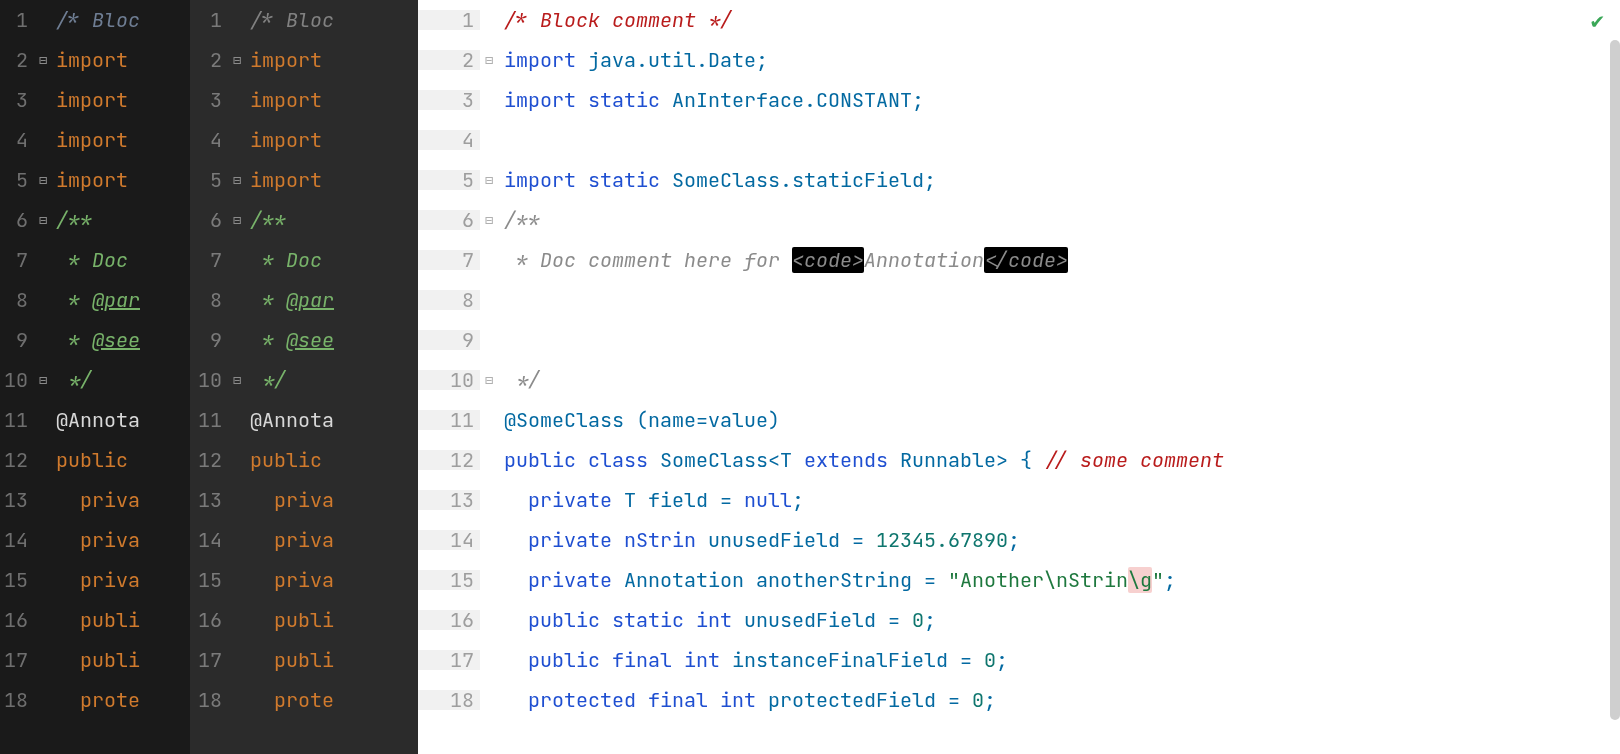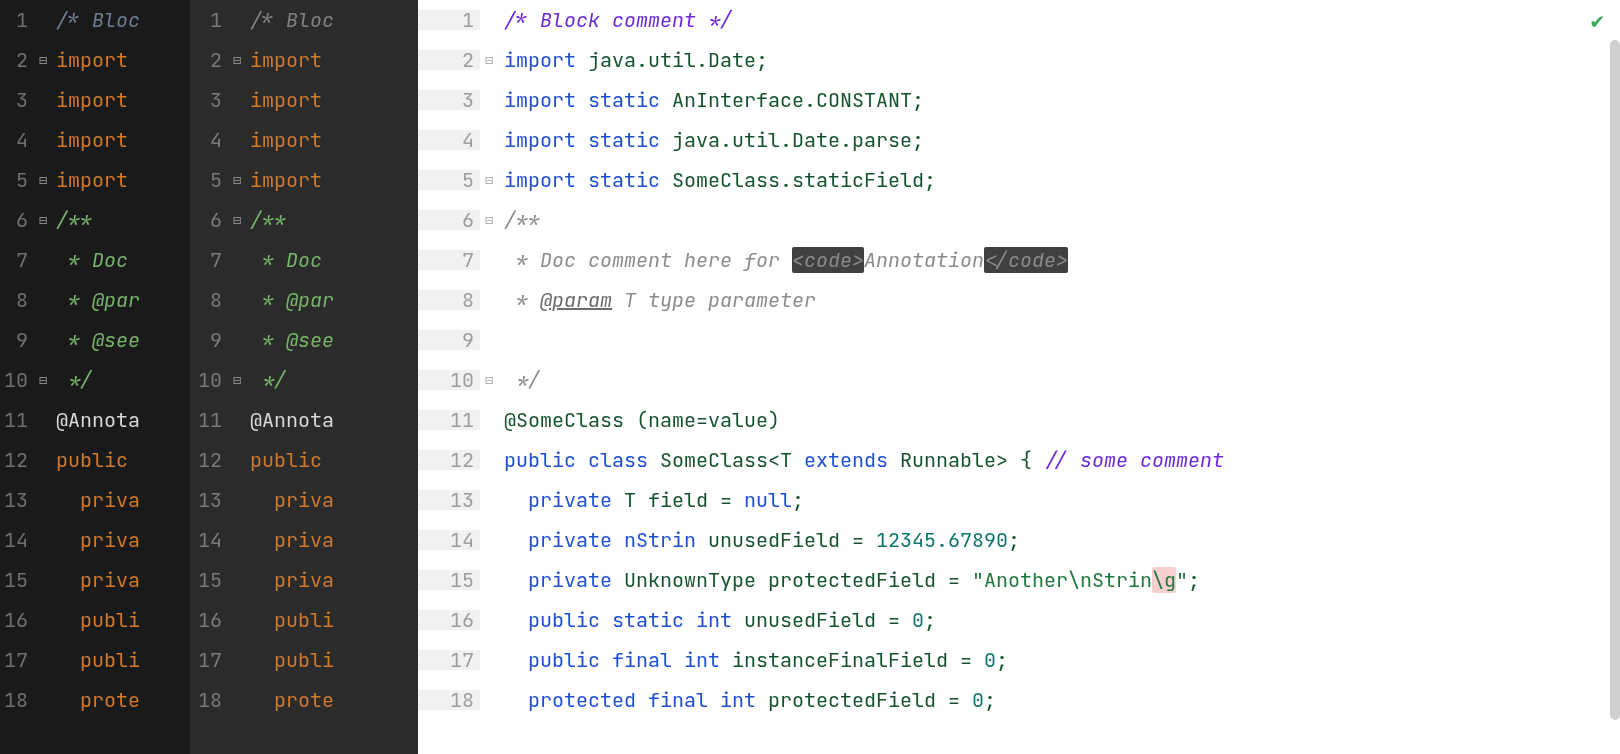--- a/index.html
+++ b/index.html
@@ -19,31 +19,31 @@
   .light .fold{color:#b0b0b0;}
   .code{flex:0 0 auto;padding-left:4px;}
   .light .code{padding-left:6px;}
   .col.dark1{flex:0 0 190px;}
   .col.dark2{flex:0 0 228px;}
   
   .d-cmt{color:#6f7e94;font-style:italic;}
   .dark2 .d-cmt{color:#818181;font-style:italic;}
   .d-kw{color:#d07a2d;}
   .d-doc{color:#78b36a;font-style:italic;}
-  .d-tag{color:#78b36a;font-style:italic;}
+  .d-tag{color:#78b36a;font-style:italic;text-decoration:underline;}
   .d-anno{color:#d8d8d8;}
   
-  .l-cmt{color:#6d28d9;font-style:italic;}
+  .l-cmt{color:#b91c1c;font-style:italic;}
   .l-kw{color:#1f4fd1;}
-  .l-plain{color:#14532d;}
+  .l-plain{color:#0369a1;}
   .l-doc{color:#8b8b8b;font-style:italic;}
   .l-tag{color:#6b6b6b;font-style:italic;text-decoration:underline;}
   .l-num{color:#0f766e;}
   .l-str{color:#1e783e;}
-  .l-hi{background:#404040;border-radius:2px;}
+  .l-hi{background:#000000;border-radius:2px;}
   .l-bad{background:#f7d0cf;border-radius:2px;}
   .check{position:absolute;top:10px;right:16px;color:#3aa757;font-size:22px;}
   .scrollbar{position:absolute;right:0;top:40px;width:10px;height:680px;background:#cfcfcf;border-radius:6px;}
 </style>
 </head>
 <body>
 
 <div class="editor">
 
   <div class="col dark1" id="col-dark1">
@@ -83,32 +83,32 @@
       <div class="line"><div class="gut">14</div><div class="fold"></div><div class="code">  <span class="d-kw">priva</span></div></div>
       <div class="line"><div class="gut">15</div><div class="fold"></div><div class="code">  <span class="d-kw">priva</span></div></div>
       <div class="line"><div class="gut">16</div><div class="fold"></div><div class="code">  <span class="d-kw">publi</span></div></div>
       <div class="line"><div class="gut">17</div><div class="fold"></div><div class="code">  <span class="d-kw">publi</span></div></div>
       <div class="line"><div class="gut">18</div><div class="fold"></div><div class="code">  <span class="d-kw">prote</span></div></div>
     </div>
   <div class="col light" id="col-light">
       <div class="line"><div class="gut">1</div><div class="fold"></div><div class="code"><span class="l-cmt">/* Block comment */</span></div></div>
       <div class="line"><div class="gut">2</div><div class="fold">⊟</div><div class="code"><span class="l-kw">import</span> <span class="l-plain">java.util.Date;</span></div></div>
       <div class="line"><div class="gut">3</div><div class="fold"></div><div class="code"><span class="l-kw">import</span> <span class="l-kw">static</span> <span class="l-plain">AnInterface.CONSTANT;</span></div></div>
-      <div class="line"><div class="gut">4</div><div class="fold"></div><div class="code"><span class="l-kw">import</span> <span class="l-kw">static</span> <span class="l-plain">java.util.Date.parse;</span></div></div>
+      <div class="line"><div class="gut">4</div><div class="fold"></div></div>
       <div class="line"><div class="gut">5</div><div class="fold">⊟</div><div class="code"><span class="l-kw">import</span> <span class="l-kw">static</span> <span class="l-plain">SomeClass.staticField;</span></div></div>
       <div class="line"><div class="gut">6</div><div class="fold">⊟</div><div class="code"><span class="l-doc">/**</span></div></div>
       <div class="line"><div class="gut">7</div><div class="fold"></div><div class="code"><span class="l-doc"> * Doc comment here for </span><span class="l-doc l-hi">&lt;code&gt;</span><span class="l-doc">Annotation</span><span class="l-doc l-hi">&lt;/code&gt;</span></div></div>
-      <div class="line"><div class="gut">8</div><div class="fold"></div><div class="code"><span class="l-doc"> * </span><span class="l-tag">@param</span><span class="l-doc"> T type parameter</span></div></div>
+      <div class="line"><div class="gut">8</div><div class="fold"></div></div>
       <div class="line"><div class="gut">9</div><div class="fold"></div></div>
       <div class="line"><div class="gut">10</div><div class="fold">⊟</div><div class="code"><span class="l-doc"> */</span></div></div>
       <div class="line"><div class="gut">11</div><div class="fold"></div><div class="code"><span class="l-plain">@SomeClass (name=value)</span></div></div>
       <div class="line"><div class="gut">12</div><div class="fold"></div><div class="code"><span class="l-kw">public</span> <span class="l-kw">class</span> <span class="l-plain">SomeClass&lt;T </span><span class="l-kw">extends</span><span class="l-plain"> Runnable&gt; { </span><span class="l-cmt">// some comment</span></div></div>
       <div class="line"><div class="gut">13</div><div class="fold"></div><div class="code">  <span class="l-kw">private</span> <span class="l-plain">T field = </span><span class="l-kw">null</span><span class="l-plain">;</span></div></div>
       <div class="line"><div class="gut">14</div><div class="fold"></div><div class="code">  <span class="l-kw">private</span> <span class="l-kw">nStrin</span> <span class="l-plain">unusedField = </span><span class="l-num">12345.67890</span><span class="l-plain">;</span></div></div>
-      <div class="line"><div class="gut">15</div><div class="fold"></div><div class="code">  <span class="l-kw">private</span> <span class="l-plain">UnknownType protectedField = </span><span class="l-str">"Another\nStrin</span><span class="l-str l-bad">\g</span><span class="l-str">"</span><span class="l-plain">;</span></div></div>
+      <div class="line"><div class="gut">15</div><div class="fold"></div><div class="code">  <span class="l-kw">private</span> <span class="l-plain">Annotation anotherString = </span><span class="l-str">"Another\nStrin</span><span class="l-str l-bad">\g</span><span class="l-str">"</span><span class="l-plain">;</span></div></div>
       <div class="line"><div class="gut">16</div><div class="fold"></div><div class="code">  <span class="l-kw">public</span> <span class="l-kw">static</span> <span class="l-kw">int</span> <span class="l-plain">unusedField = </span><span class="l-num">0</span><span class="l-plain">;</span></div></div>
       <div class="line"><div class="gut">17</div><div class="fold"></div><div class="code">  <span class="l-kw">public</span> <span class="l-kw">final</span> <span class="l-kw">int</span> <span class="l-plain">instanceFinalField = </span><span class="l-num">0</span><span class="l-plain">;</span></div></div>
       <div class="line"><div class="gut">18</div><div class="fold"></div><div class="code">  <span class="l-kw">protected</span> <span class="l-kw">final</span> <span class="l-kw">int</span> <span class="l-plain">protectedField = </span><span class="l-num">0</span><span class="l-plain">;</span></div></div>
     <span class="check">✔</span>
     <div class="scrollbar"></div>
   </div>
 
 </div>
 
 </body></html>

